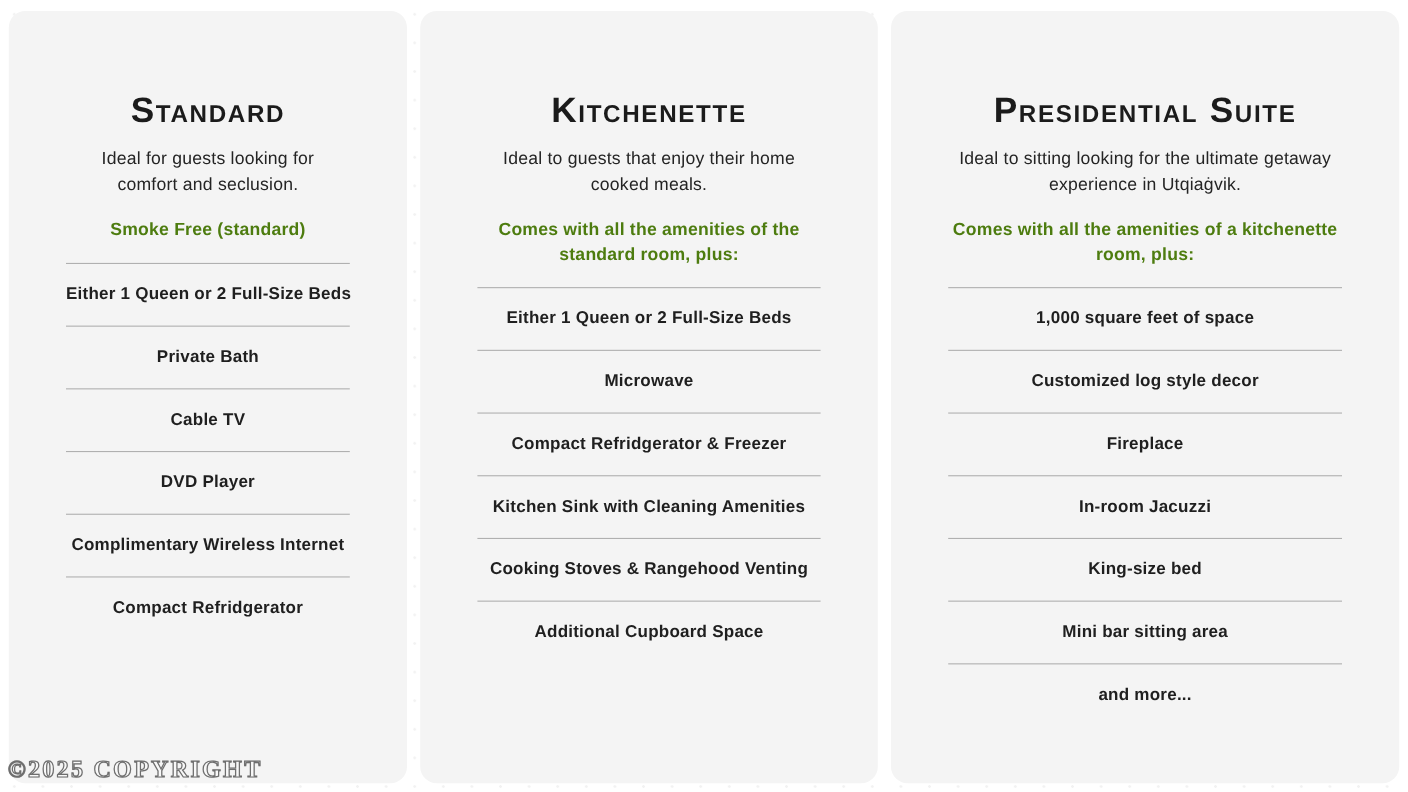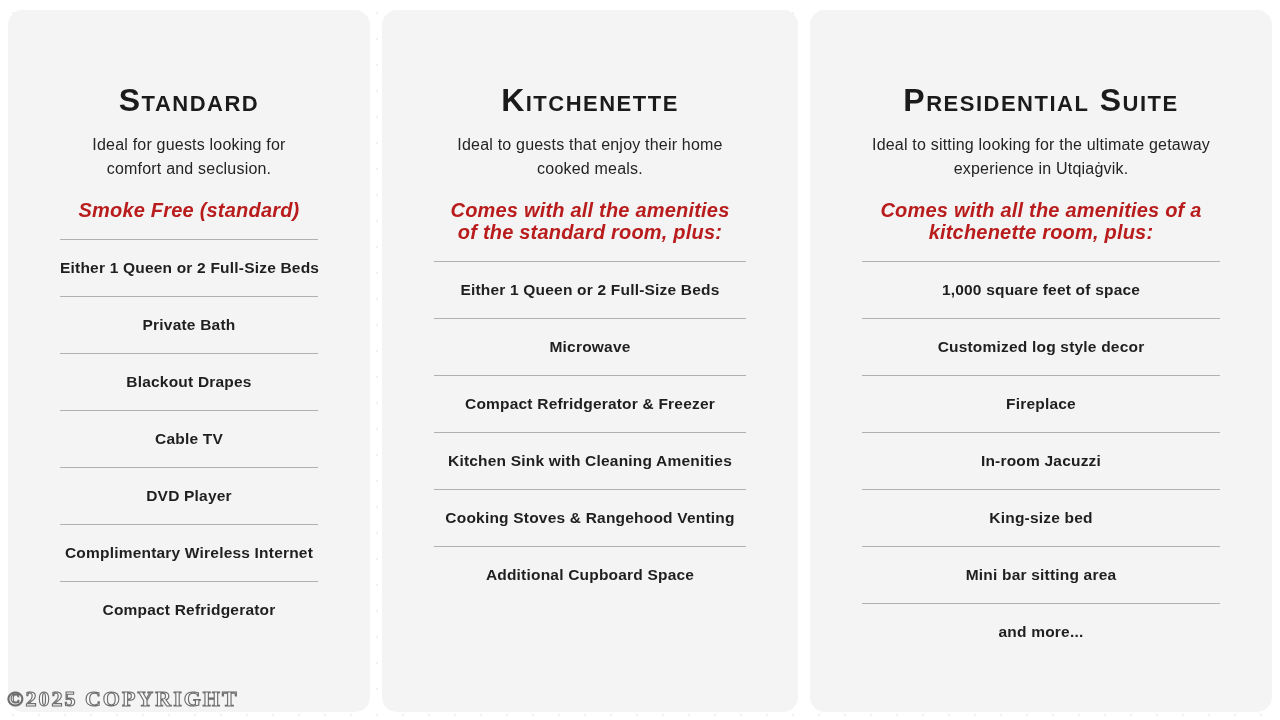--- a/index.html
+++ b/index.html
@@ -43,26 +43,25 @@
     line-height: 24px;
     letter-spacing: 0.2px;
     color: #242424;
   }
   .card-standard     .card-desc { max-width: 232px; }
   .card-kitchenette  .card-desc { max-width: 282px; }
   .card-presidential .card-desc { max-width: 360px; }
   .card-intro {
     margin: 18px auto 0 auto;
     padding-bottom: 18px;
-    font-size: 20px;
+    font-size: 16px;
     font-weight: 700;
     line-height: 22px;
     letter-spacing: 0.2px;
-    color: #b91c1c;
-    font-style: italic;
+    color: #4d7c0f;
   }
   .card-kitchenette  .card-intro { max-width: 300px; }
   .card-presidential .card-intro { max-width: 370px; }
   .amenities { list-style: none; }
   .amenities li {
     padding: 17px 0;
     font-size: 15.5px;
     font-weight: 700;
     line-height: 22px;
     letter-spacing: 0.2px;
@@ -89,21 +88,20 @@
 
 <main class="page">
 
   <section class="card card-standard">
     <h2 class="card-title">Standard</h2>
     <p class="card-desc">Ideal for guests looking for comfort and seclusion.</p>
     <p class="card-intro">Smoke Free (standard)</p>
     <ul class="amenities">
       <li>Either 1 Queen or 2 Full-Size Beds</li>
       <li>Private Bath</li>
-      <li>Blackout Drapes</li>
       <li>Cable TV</li>
       <li>DVD Player</li>
       <li>Complimentary Wireless Internet</li>
       <li>Compact Refridgerator</li>
     </ul>
   </section>
 
   <section class="card card-kitchenette">
     <h2 class="card-title">Kitchenette</h2>
     <p class="card-desc">Ideal to guests that enjoy their home cooked meals.</p>

